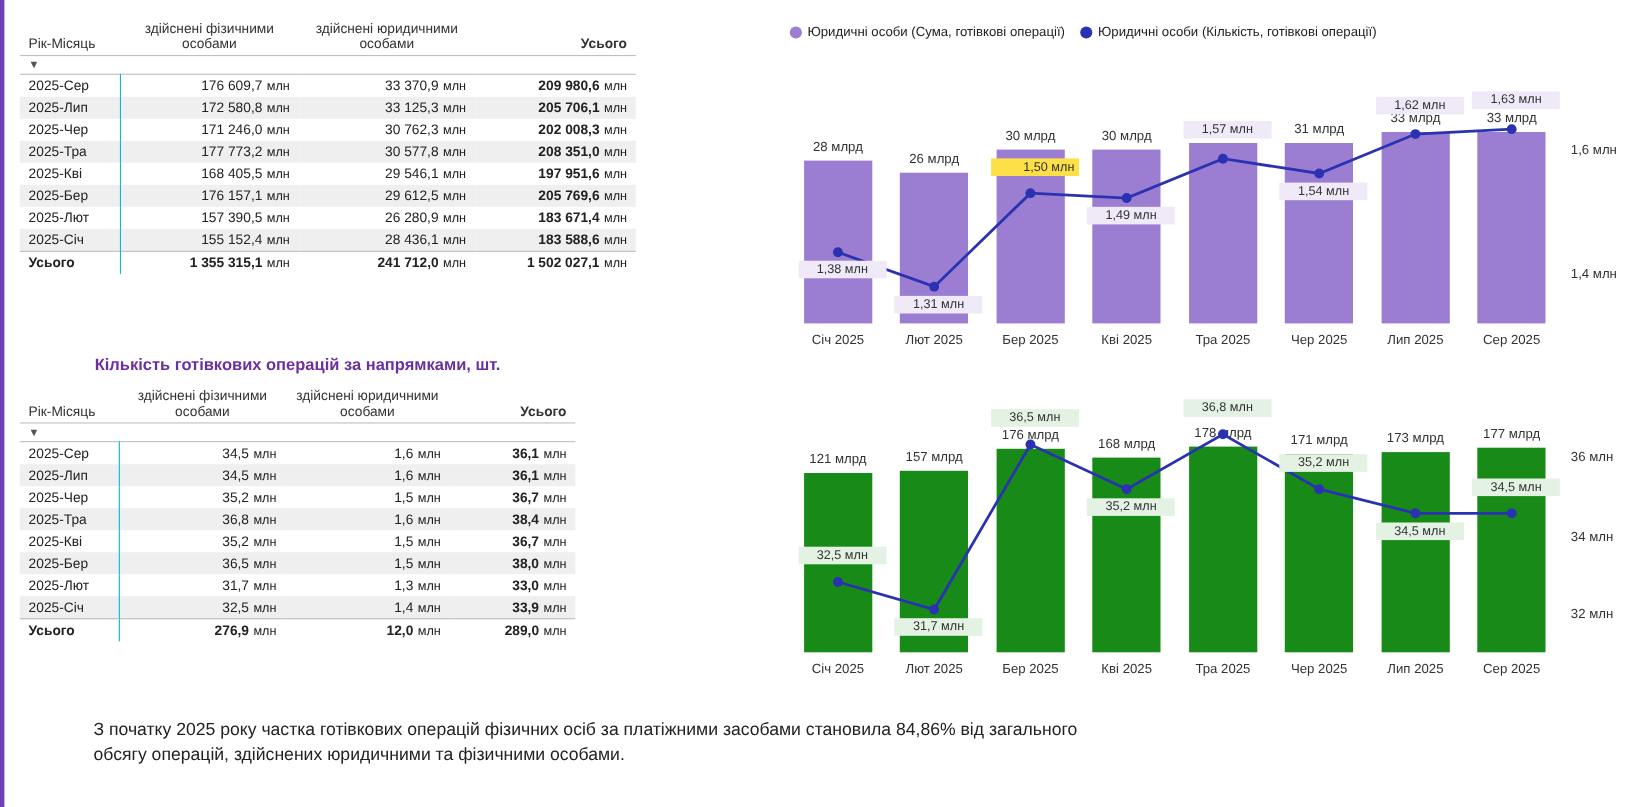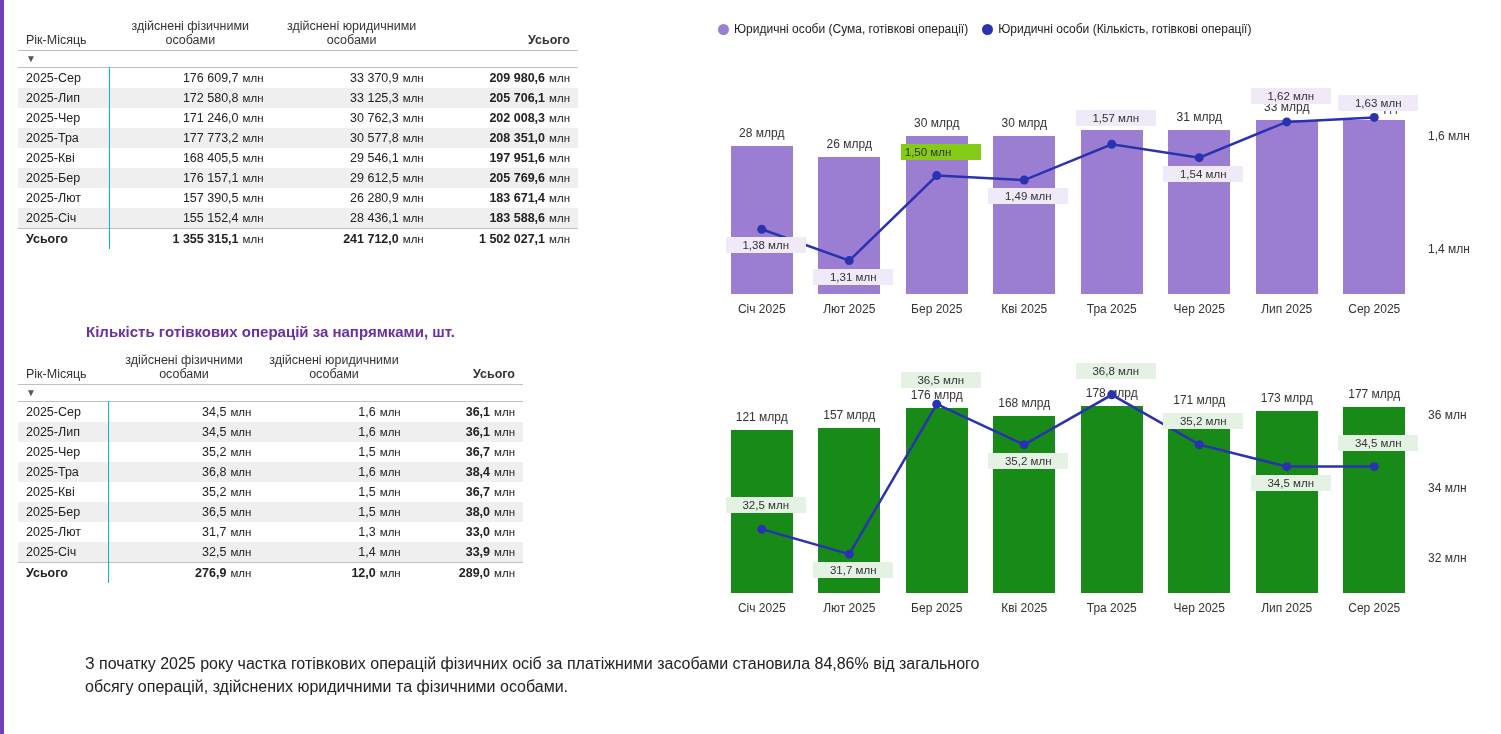--- a/index.html
+++ b/index.html
@@ -256,26 +256,26 @@
         <circle cx="131.25" cy="216.57894736842104" r="4.5" fill="#2b32b2"></circle>
         <circle cx="218.75" cy="131.57894736842104" r="4.5" fill="#2b32b2"></circle>
         <circle cx="306.25" cy="136.05263157894734" r="4.5" fill="#2b32b2"></circle>
         <circle cx="393.75" cy="100.26315789473679" r="4.5" fill="#2b32b2"></circle>
         <circle cx="481.25" cy="113.68421052631575" r="4.5" fill="#2b32b2"></circle>
         <circle cx="568.75" cy="77.89473684210519" r="4.5" fill="#2b32b2"></circle>
         <circle cx="656.25" cy="73.42105263157897" r="4.5" fill="#2b32b2"></circle>
       </svg>
       <div class="pt-label" style="background: rgb(239, 233, 248); left: 7.75px; top: 193.263px; width: 72px; text-align: center;">1,38 млн</div>
       <div class="pt-label" style="background: rgb(239, 233, 248); left: 95.25px; top: 224.579px; width: 72px; text-align: center;">1,31 млн</div>
-      <div class="pt-label" style="background: #84cc16; left: 182.75px; top: 99.5789px; width: 72px; text-align: left;">1,50 млн</div>
+      <div class="pt-label" style="background: #fde047; left: 182.75px; top: 99.5789px; width: 72px; text-align: right;">1,50 млн</div>
       <div class="pt-label" style="background: rgb(239, 233, 248); left: 270.25px; top: 144.053px; width: 72px; text-align: center;">1,49 млн</div>
       <div class="pt-label" style="background: rgb(239, 233, 248); left: 357.75px; top: 66.2632px; width: 72px; text-align: center;">1,57 млн</div>
       <div class="pt-label" style="background: rgb(239, 233, 248); left: 445.25px; top: 121.684px; width: 72px; text-align: center;">1,54 млн</div>
       <div class="pt-label" style="background: rgb(239, 233, 248); left: 532.75px; top: 43.8947px; width: 72px; text-align: center;">1,62 млн</div>
-      <div class="pt-label" style="background: rgb(239, 233, 248); left: 620.25px; top: 39.4211px; width: 72px; text-align: center; margin-top: 12px;">1,63 млн</div>
+      <div class="pt-label" style="background: rgb(239, 233, 248); left: 620.25px; top: 39.4211px; width: 72px; text-align: center;">1,63 млн</div>
       <div class="ylab" style="left: 710px; top: 85px;">1,6 млн</div>
       <div class="ylab" style="left: 710px; top: 198px;">1,4 млн</div>
     </div>
 </div>
 
 <div class="chart-block" style="left:718px;top:340px;width:760px;height:290px;">
   <div class="plot" id="plot-phys" style="width:700px;height:250px;margin-top:8px;position:relative;">
       <div class="bar" style="left: 12.75px; width: 62px; height: 163.158px; bottom: 5px; background: rgb(24, 138, 24);"></div>
       <div class="bar-label" style="left: -1.25px; width: 90px; top: 61.8421px;">121 млрд</div>
       <div class="xlab" style="left: -1.25px; width: 90px; top: 253px;">Січ 2025</div>

